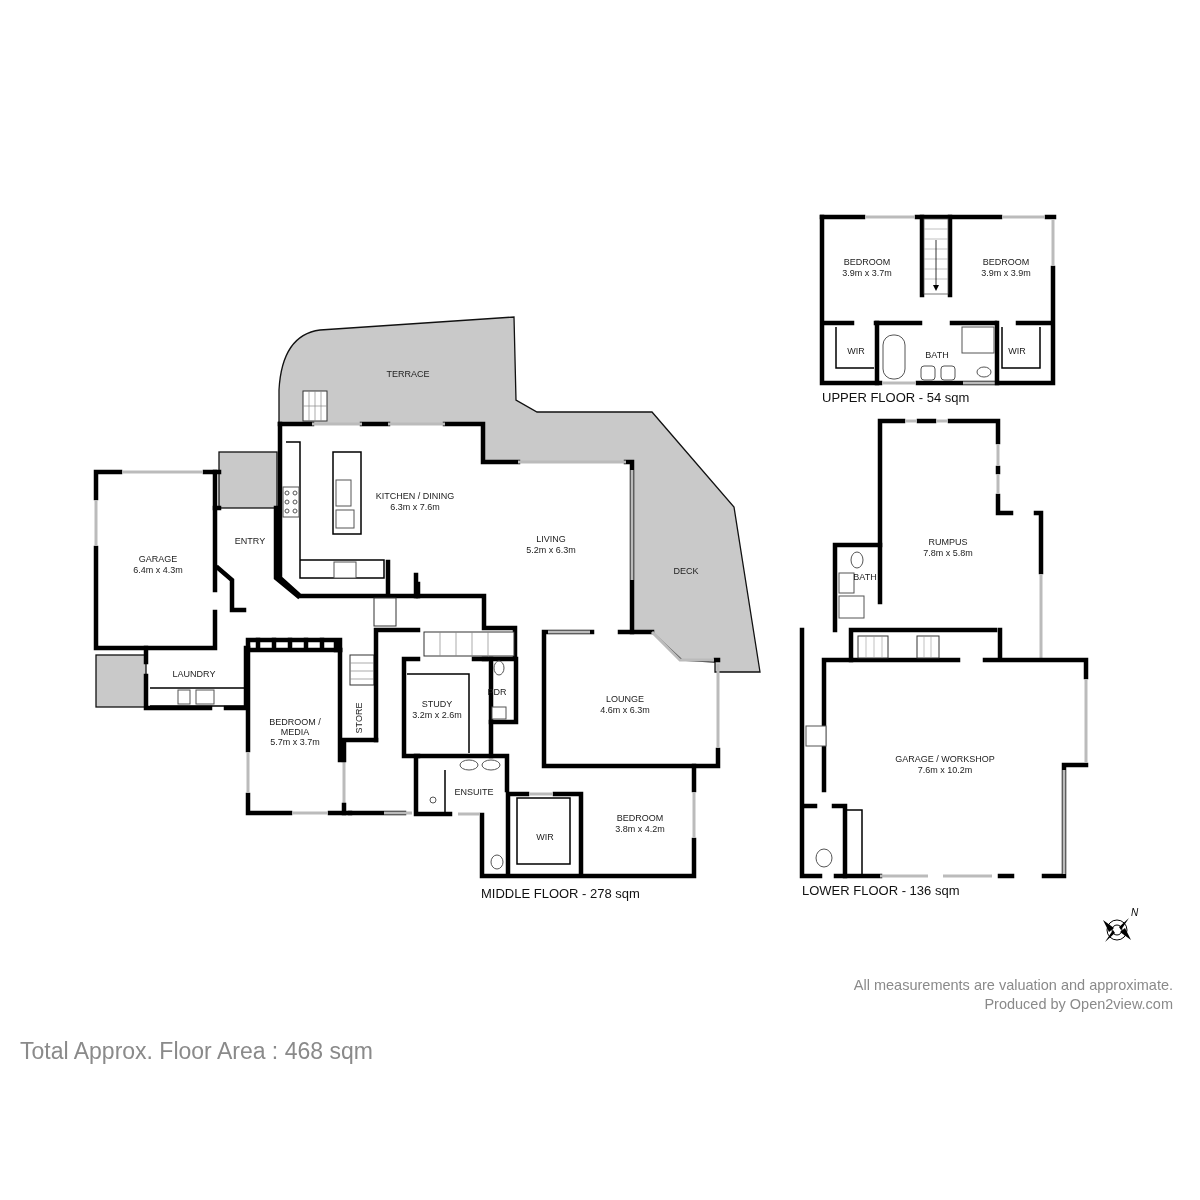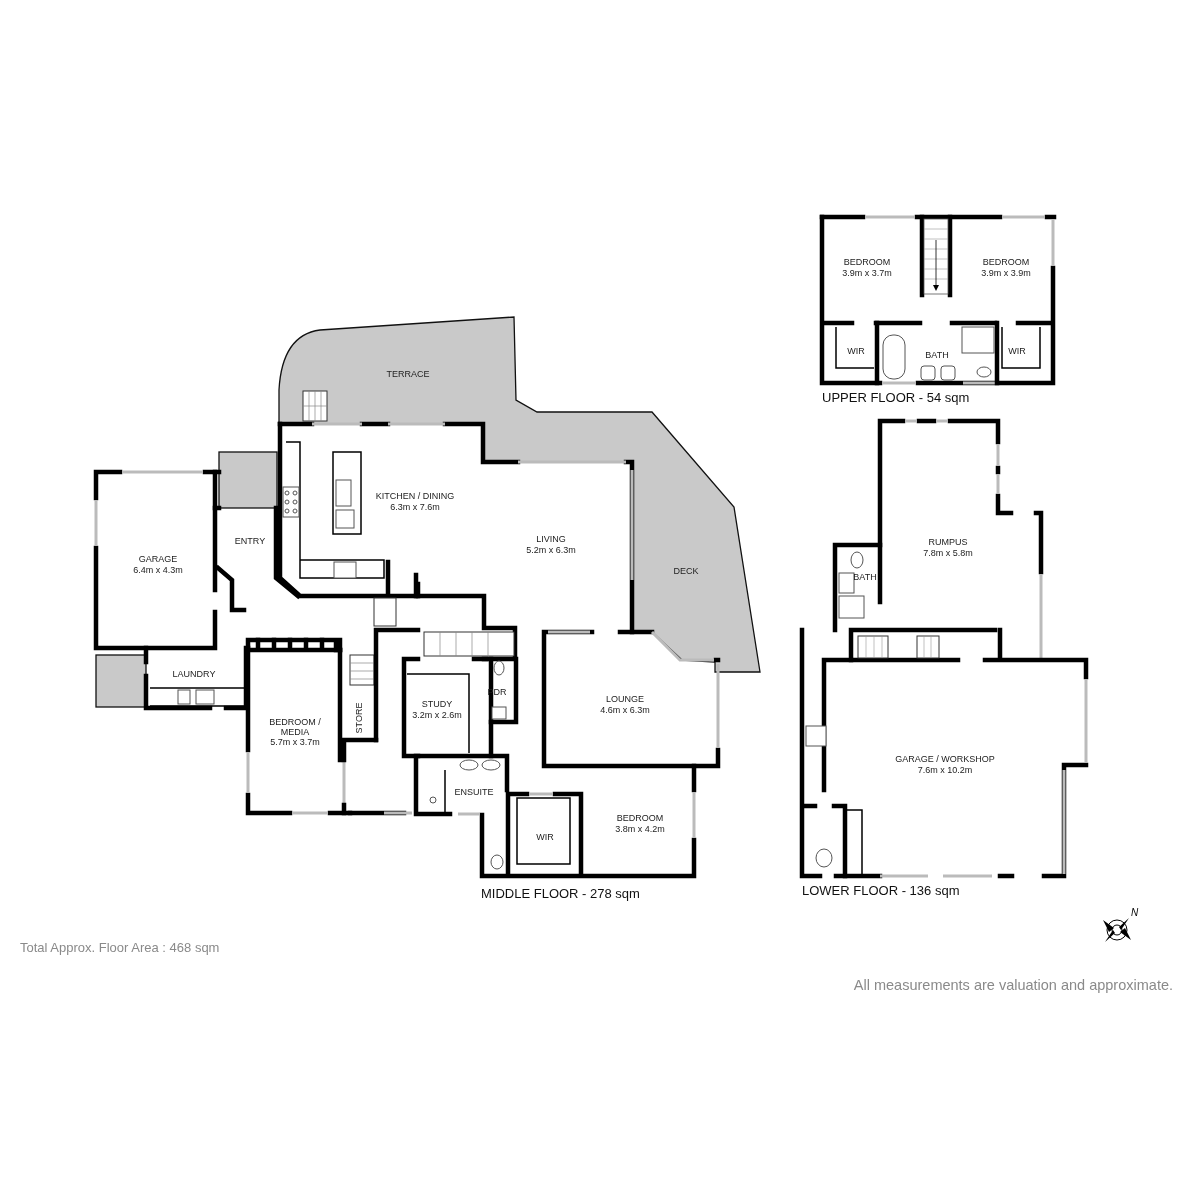--- a/index.html
+++ b/index.html
@@ -1,21 +1,21 @@
 <!DOCTYPE html>
 <html><head>
 <meta charset="utf-8">
 <style>
   html, body { margin:0; padding:0; background:#ffffff; }
   body { width:1200px; height:1200px; position:relative; overflow:hidden; font-family:"Liberation Sans", sans-serif; }
   svg { position:absolute; left:0; top:0; }
   .rl { font-family:"Liberation Sans", sans-serif; font-size:9px; fill:#222; text-anchor:middle; }
   .fl { font-family:"Liberation Sans", sans-serif; font-size:13px; fill:#111; }
   .note { position:absolute; font-family:"Liberation Sans", sans-serif; color:#8a8a8a; }
-  .total { left:20px; top:940px; font-size:13px;text-align:right; }
+  .total { left:20px; top:1038px; font-size:23px;text-align:right; }
   .disc { right:27px; top:976px; font-size:14.5px; text-align:right; line-height:19px; }
   .disc div { white-space:nowrap; }
   .wall { stroke:#000; stroke-width:4.5; fill:none; stroke-linecap:square; }
   .win { stroke:#bbb; stroke-width:3; fill:none; }
   .thin { stroke:#000; stroke-width:1.5; fill:none; }
   .fix { stroke:#555; stroke-width:1; fill:#fff; }
   .outdoor { fill:#c9c9c9; stroke:#111; stroke-width:1.3; }
 </style>
 </head>
 <body>
@@ -238,13 +238,14 @@
   </g>
 
   <text class="fl" x="822" y="402">UPPER FLOOR - 54 sqm</text>
   <text class="fl" x="481" y="898">MIDDLE FLOOR - 278 sqm</text>
   <text class="fl" x="802" y="895">LOWER FLOOR - 136 sqm</text>
 </svg>
 
 <div class="note total">Total Approx. Floor Area : 468 sqm</div>
 <div class="note disc">
   <div>All measurements are valuation and approximate.</div>
+  <div>Produced by Open2view.com</div>
 </div>
 
 </body></html>

